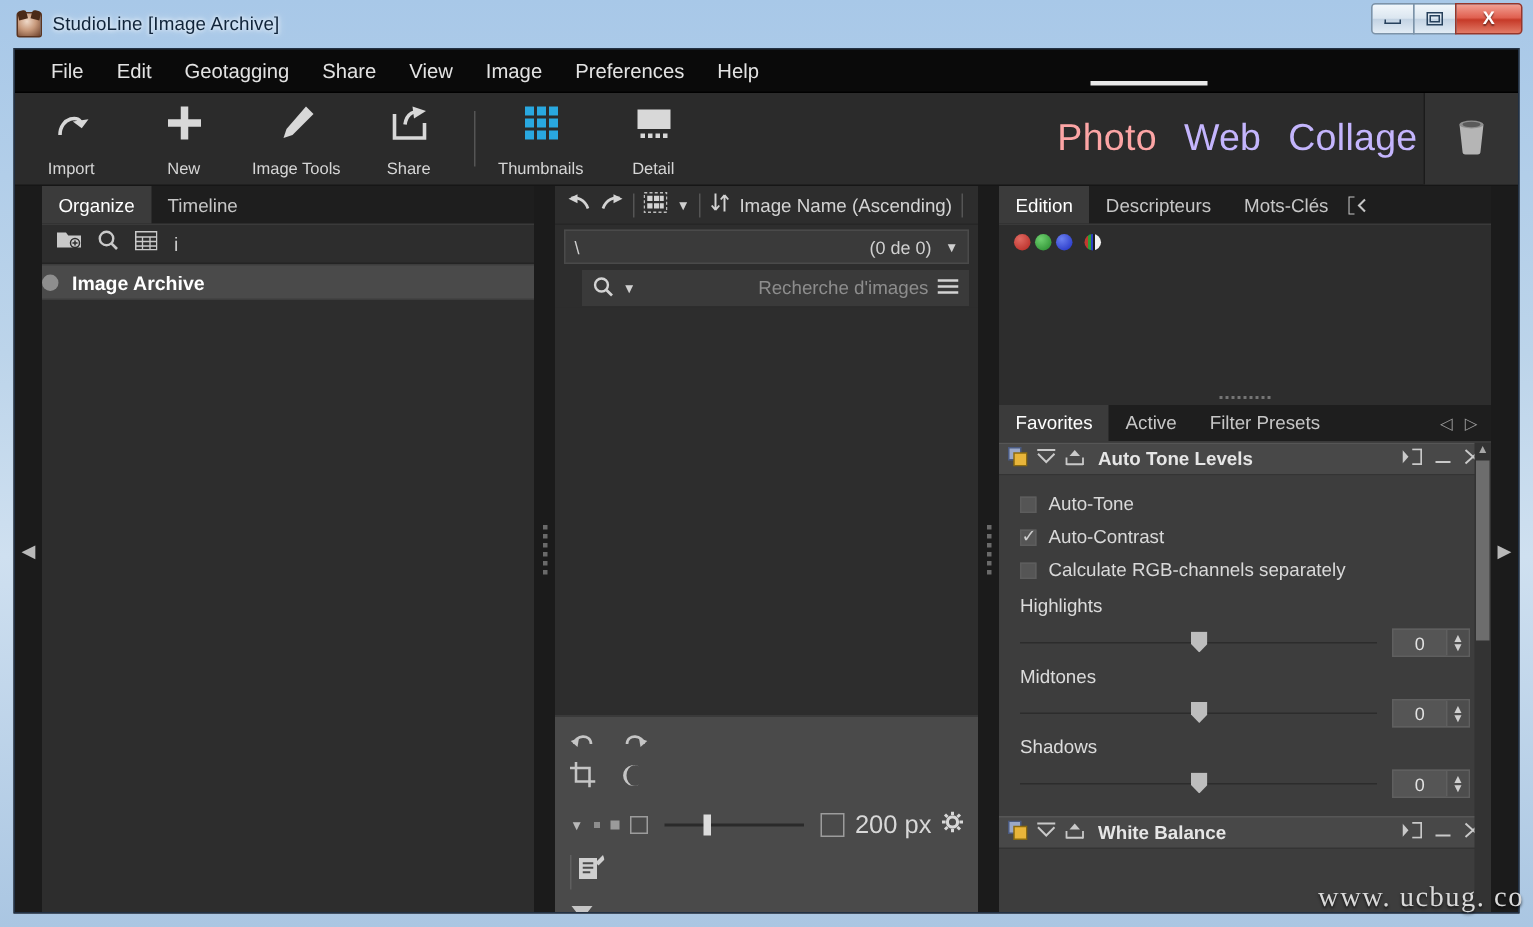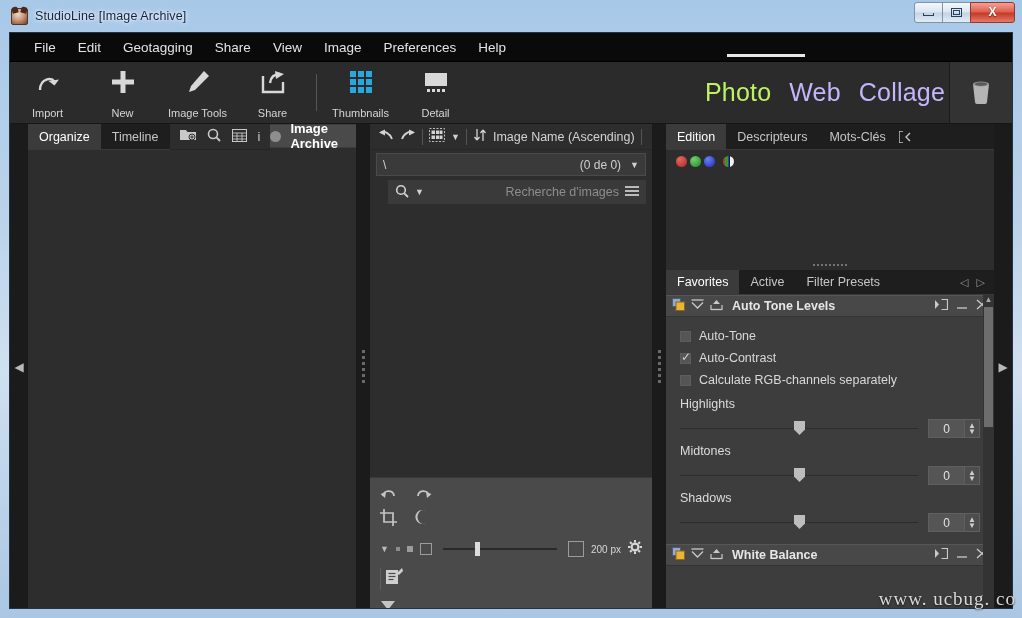--- a/index.html
+++ b/index.html
@@ -92,21 +92,21 @@
     align-items: center; justify-content: center; gap: 12px;
     color: #d6d6d6; font-size: 11px;
   }
   .tool-btn .ic { height: 28px; display: flex; align-items: flex-end; justify-content: center; }
   .tool-sep { width: 1px; background: #555; margin: 12px 6px; }
   #mode-group {
     margin-left: auto; display: flex; align-items: center;
     padding-right: 4px; gap: 18px; position: relative;
   }
   .mode-item { font-size: 25px; color: #c4b5fd; font-weight: 300; letter-spacing: .2px; }
-  .mode-item.active { color: #bef264; }
+  .mode-item.active { color: #fca5a5; }
   #mode-underline {
     position: absolute; left: 22px; top: -8px; width: 78px; height: 3px; background: #e8e8e8;
   }
   #trash-btn {
     width: 63px; background: #333333; display: flex;
     align-items: center; justify-content: center; border-left: 1px solid #1b1b1b;
   }
 
   
   #panes { display: flex; height: 485px; background: #1b1b1b; }
@@ -117,21 +117,21 @@
     color: #b9b9b9; font-size: 12px; flex: none;
   }
   .splitter {
     width: 14px; background: #1b1b1b; flex: none;
     display: flex; align-items: center; justify-content: center;
   }
   .splitter .dots { display: flex; flex-direction: column; gap: 3px; }
   .splitter .dots i { width: 3px; height: 3px; background: #6a6a6a; display:block; }
 
   
-  #left-pane { width: 328px; background: #2d2d2d; display: flex; flex-direction: row; flex:none;}
+  #left-pane { width: 328px; background: #2d2d2d; display: flex; flex-direction: column; flex:none;}
   .tabstrip {
     height: 26px; background: #1e1e1e; display: flex; align-items: stretch;
     border-bottom: 1px solid #3a3a3a;
   }
   .tab {
     padding: 0 11px; display: flex; align-items: center;
     font-size: 12.5px; color: #c6c6c6;
   }
   .tab.active { background: #3b3b3b; color: #fff; }
   .icon-row {
@@ -177,21 +177,21 @@
     padding: 8px 10px 0 10px; color: #c8c8c8; position: relative;
   }
   .bb-row { display: flex; align-items: center; gap: 16px; height: 22px; }
   #size-row { display: flex; align-items: center; gap: 7px; margin-top: 10px; }
   #size-slider {
     flex: 1; height: 2px; background: #2a2a2a; position: relative; margin: 0 4px;
   }
   #size-thumb { position: absolute; left: 28%; top: -6px; width: 5px; height: 14px; background: #dcdcdc; }
   .sq { width: 12px; height: 12px; border: 1px solid #9c9c9c; }
   .sq.big { width: 16px; height: 16px; }
-  #size-label { font-size: 10px; color: #d8d8d8; }
+  #size-label { font-size: 17px; color: #d8d8d8; }
   #note-row { margin-top: 10px; display: flex; align-items: center; gap: 8px; padding-left: 4px; border-left: 1px solid #5f5f5f;}
   #filter-row { margin-top: 10px; display: flex; align-items: center; }
 
   
   #right-pane { width: 328px; background: #2d2d2d; display: flex; flex-direction: column; flex:none;}
   #swatch-row { height: 22px; display: flex; align-items: center; gap: 3px; padding-left: 10px; background:#2d2d2d; }
   .dot { width: 11px; height: 11px; border-radius: 50%; }
   #edit-canvas { flex: none; height: 88px; background: #2d2d2d; }
   #rp-grip { height: 10px; display: flex; align-items: center; justify-content: center; background:#2d2d2d;}
   #rp-grip .g { display: flex; gap: 2px; }

